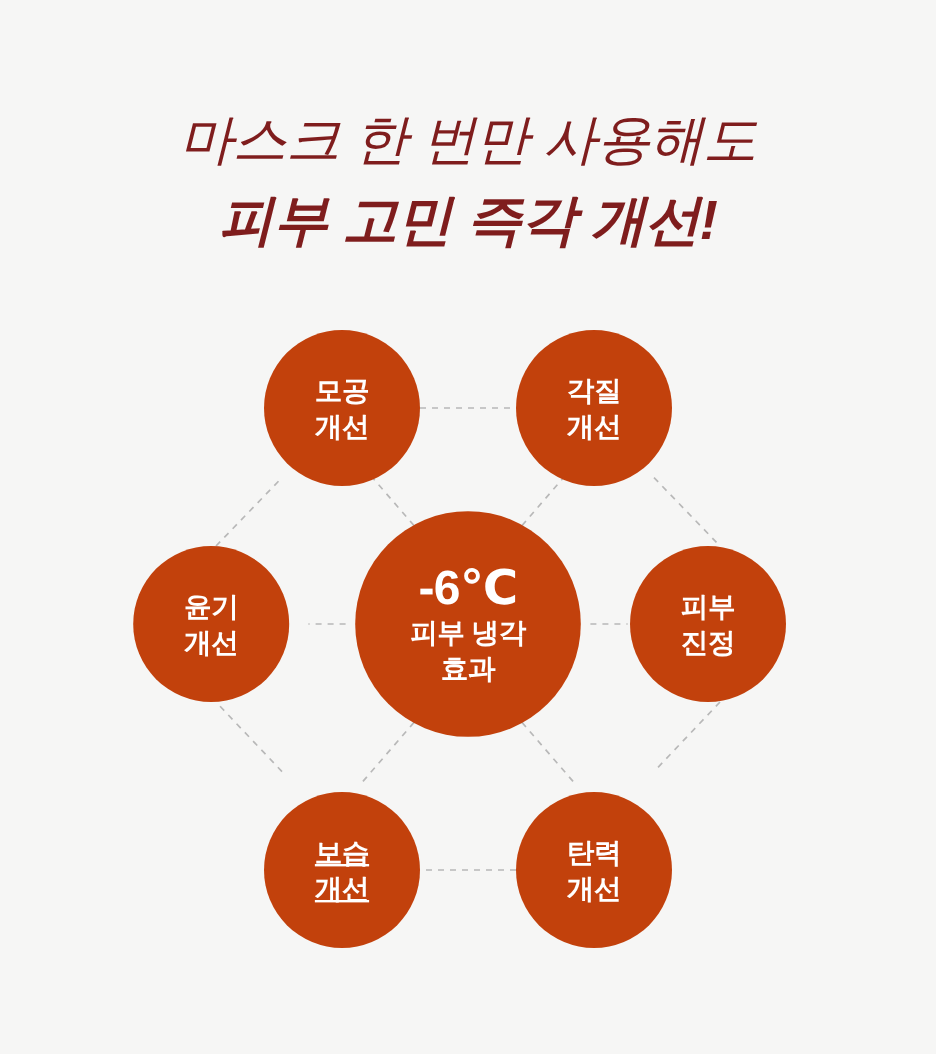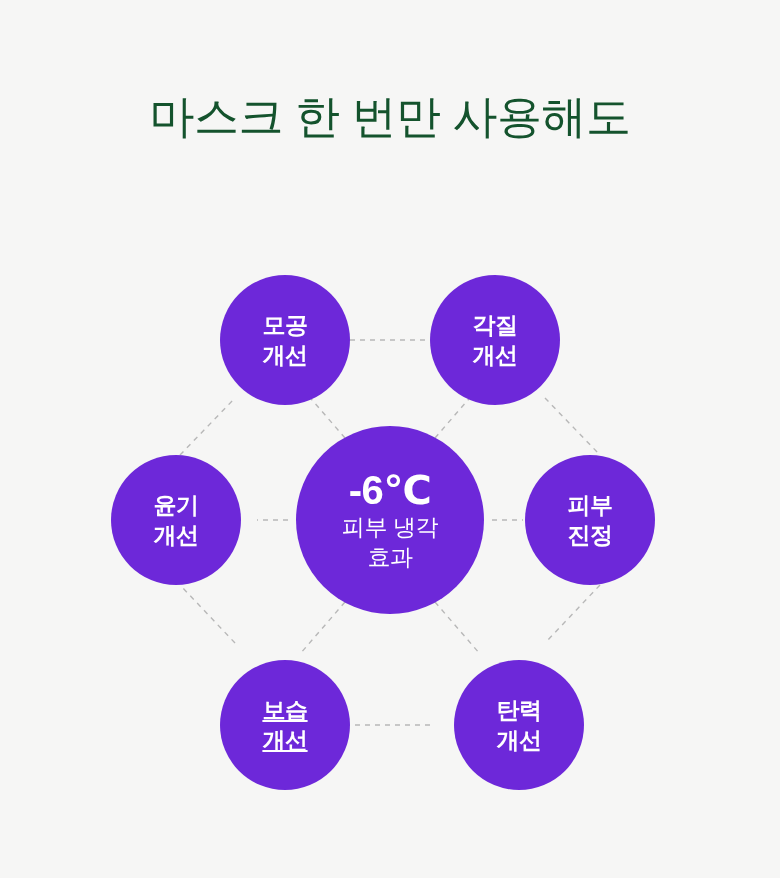--- a/index.html
+++ b/index.html
@@ -19,23 +19,24 @@
   .headline {
     position: absolute;
     top: 86px;
     left: 0;
     width: 780px;
     text-align: center;
     user-select: none;
   }
   .headline-line {
     display: block;
-    color: #14532d;
+    color: #7f1d1d;
     letter-spacing: -0.5px;
     white-space: nowrap;
+    font-style: italic;
   }
   .headline-line.line1 {
     font-size: 45px;
     font-weight: 400;
     line-height: 62px;
   }
   .headline-line.line2 {
     font-size: 46px;
     font-weight: 700;
     line-height: 62px;
@@ -55,21 +56,21 @@
     left: 0;
     top: 0;
     width: 780px;
     height: 560px;
     pointer-events: none;
   }
 
   .node {
     position: absolute;
     border-radius: 50%;
-    background: #6d28d9;
+    background: #c2410c;
     color: #ffffff;
     display: flex;
     flex-direction: column;
     align-items: center;
     justify-content: center;
     text-align: center;
     box-sizing: border-box;
     user-select: none;
   }
 
@@ -91,39 +92,40 @@
     height: 188px;
   }
   .node.hub .hub-value {
     font-size: 40px;
     font-weight: 700;
     line-height: 44px;
     letter-spacing: -0.5px;
   }
   .node.hub .node-line {
     font-size: 23px;
-    font-weight: 400;
+    font-weight: 700;
     line-height: 30px;
     letter-spacing: -0.4px;
   }
 
   
   .pos-top-left      { left: 220px; top:  17px; }
   .pos-top-right     { left: 430px; top:  17px; align-items: center; }
   .pos-left          { left: 111px; top: 197px; }
   .pos-right         { left: 525px; top: 197px; }
   .pos-bottom-left   { left: 220px; top: 402px; text-decoration: underline; }
-  .pos-bottom-right  { left: 454px; top: 402px; }
+  .pos-bottom-right  { left: 430px; top: 402px; }
   .pos-center        { left: 296px; top: 168px; }
 </style>
 </head>
 <body>
 
 <div class="headline">
   <span class="headline-line line1">마스크 한 번만 사용해도</span>
+  <span class="headline-line line2">피부 고민 즉각 개선!</span>
 </div>
 
 <div class="diagram">
 
   <svg class="connector-layer" viewBox="0 0 780 560">
     <g stroke="#b8b8b8" stroke-width="1.4" stroke-dasharray="5,5" fill="none">
 
       <line x1="350" y1="82" x2="430" y2="82"></line>
       <line x1="545" y1="140" x2="600" y2="197"></line>
       <line x1="600" y1="327" x2="545" y2="385"></line>

